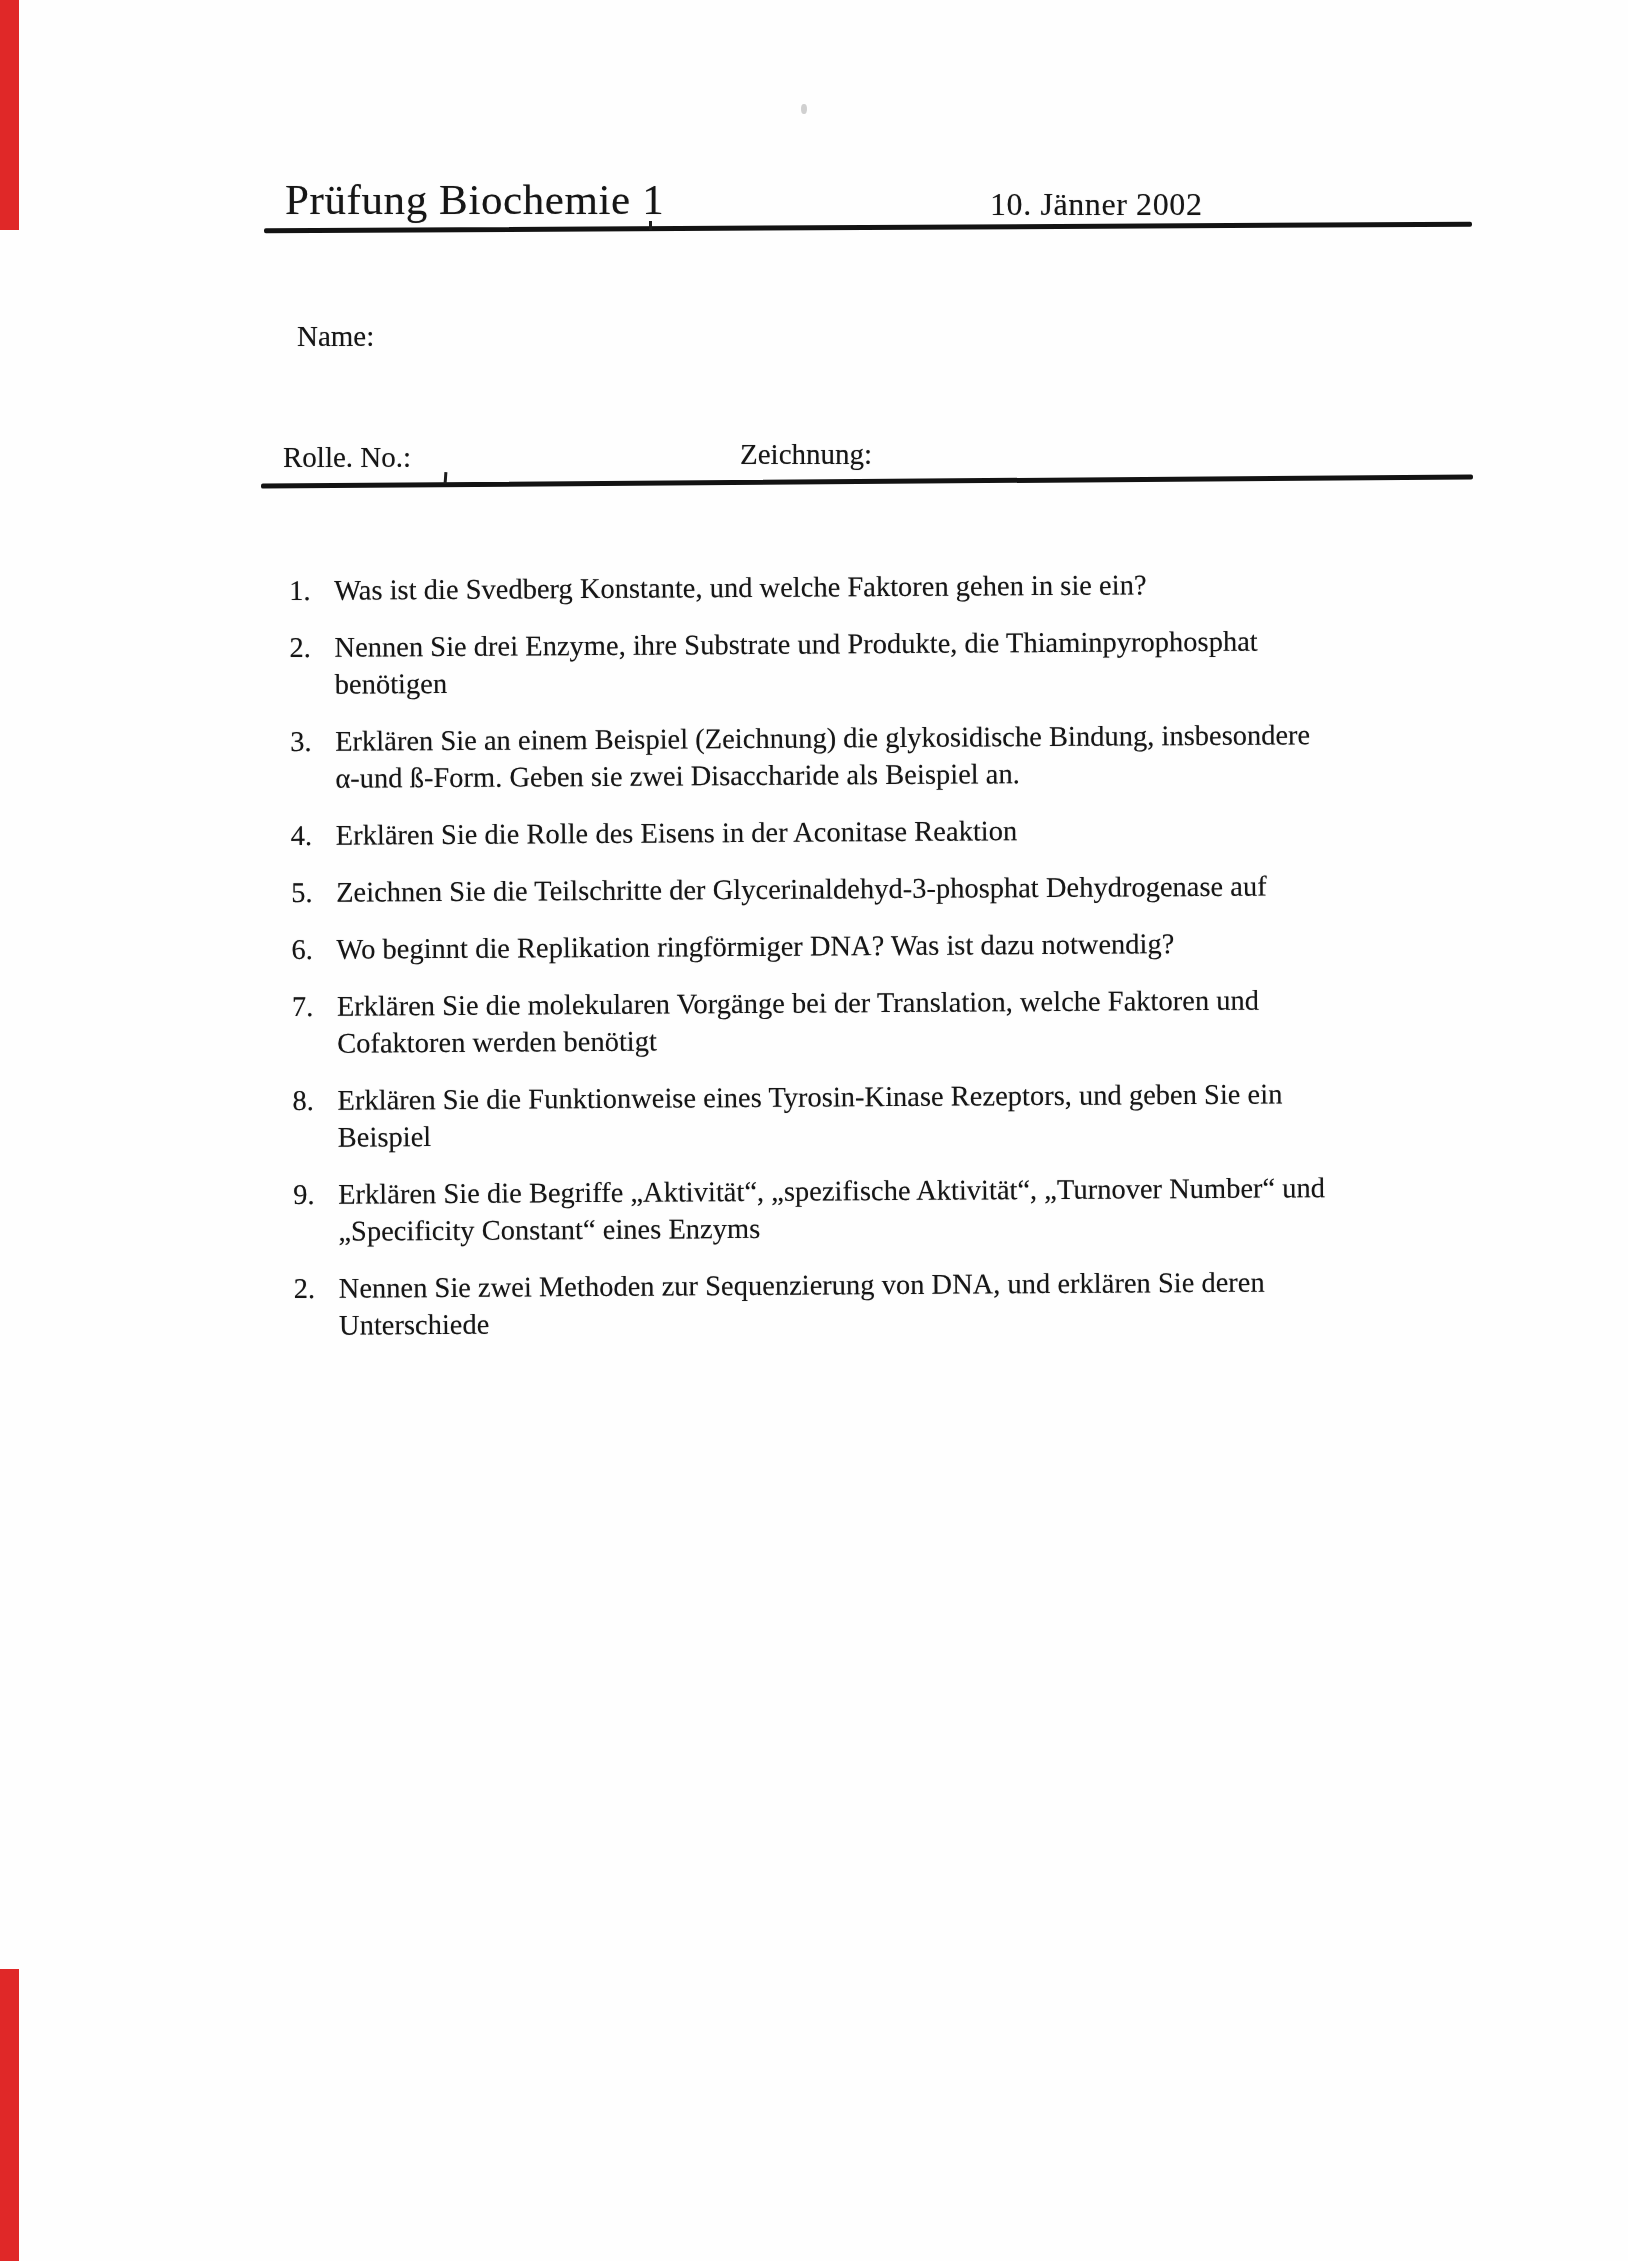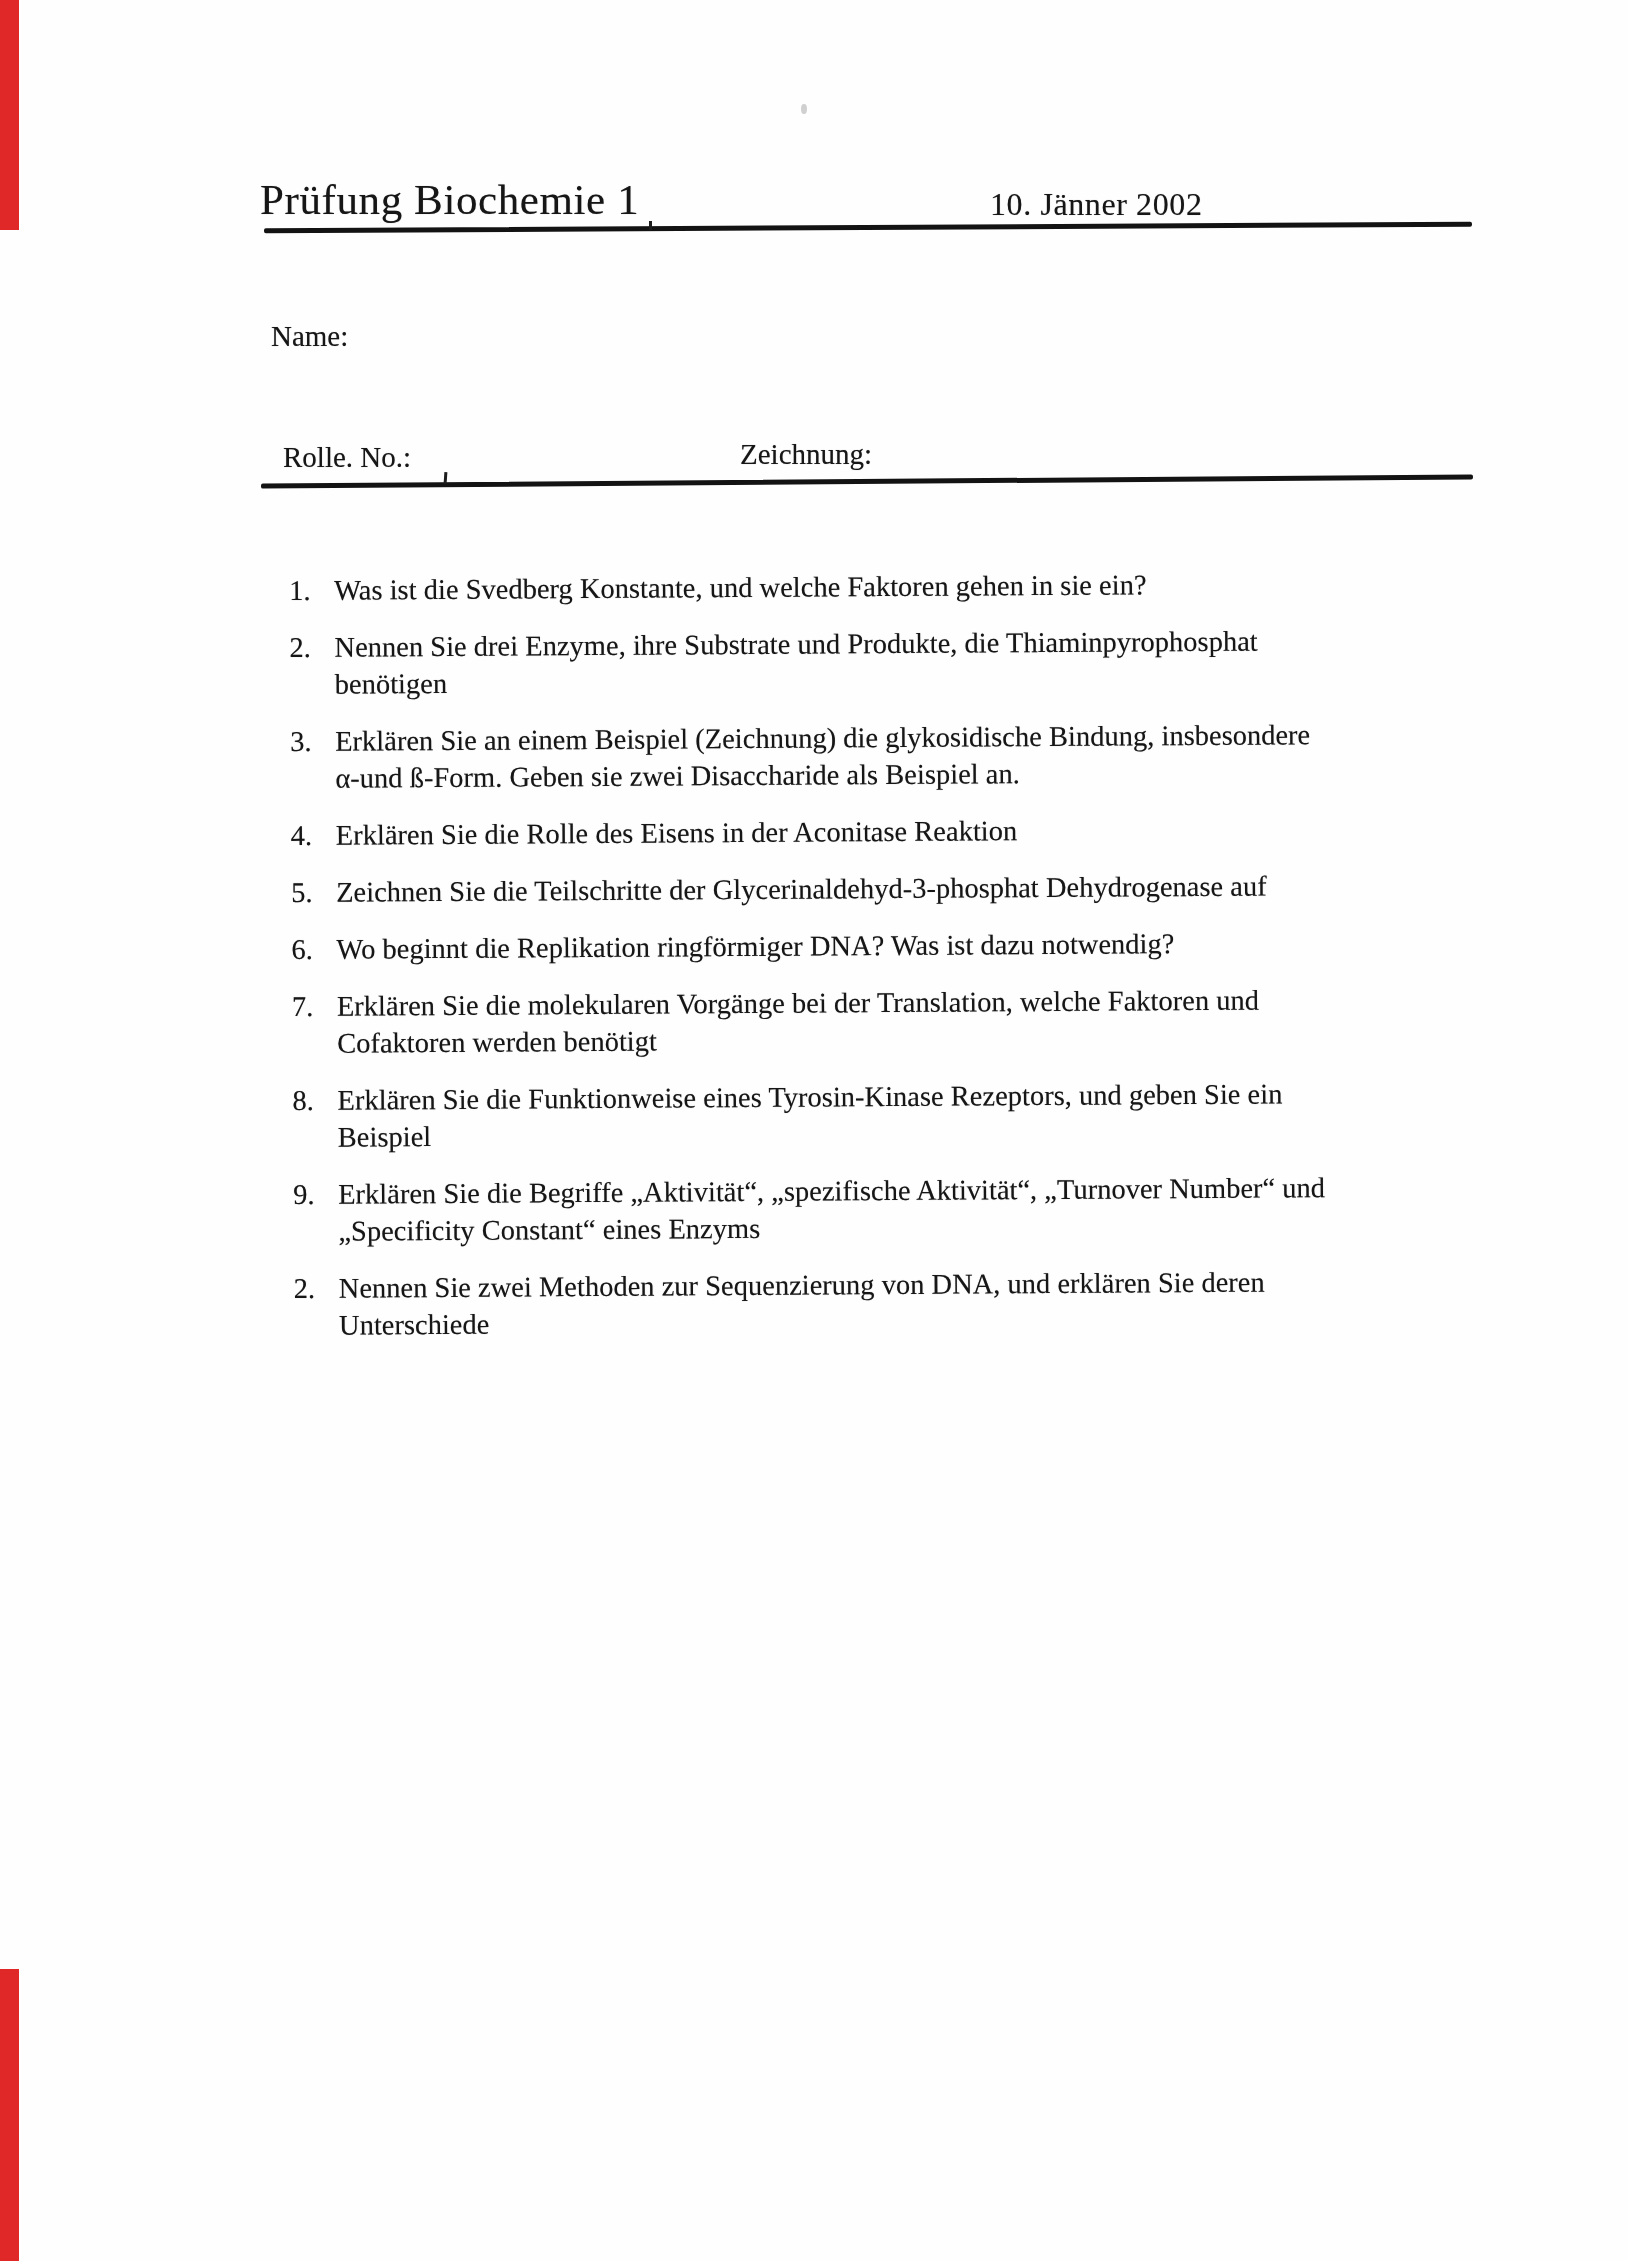--- a/index.html
+++ b/index.html
@@ -30,21 +30,21 @@
     width: 19.4px;
     background: var(--scan-red);
   }
   .strip-top    { top: 0;      height: 230px; }
   .strip-bottom { top: 1969px; height: 292px; }
 
   .ink-text { text-shadow: 0 0 0.8px rgba(25,25,25,0.45); }
 
   .title {
     position: absolute;
-    left: 260px;
+    left: 285px;
     top: 178px;
     font-size: 43px;
     line-height: 1;
     letter-spacing: 0.6px;
     white-space: nowrap;
     font-family: Liberation Serif, serif;
   }
   .date {
     position: absolute;
     left: 990px;
@@ -62,21 +62,21 @@
   }
   .rule-header { left: 264px; top: 225px; width: 1208px; transform: rotate(-0.31deg); }
   .rule-fields { left: 261px; top: 479px; width: 1212px; transform: rotate(-0.43deg); }
 
   .label {
     position: absolute;
     font-size: 29px;
     line-height: 1;
     white-space: nowrap;
   }
-  .name-label     { left: 271px;  top: 322px; text-align: right; }
+  .name-label     { left: 297px;  top: 322px; text-align: right; }
   .matr-label     { left: 283px;  top: 443px; }
   .kennzahl-label { left: 740px; top: 440px; }
 
   .tick { position: absolute; background: #1d1d1d; }
   .tick-1 { left: 444px;  top: 472px; width: 2.6px; height: 11.7px; transform: rotate(4deg); }
   .tick-2 { left: 649px; top: 221px; width: 2.6px; height: 9px; }
   .speck {
     position: absolute;
     left: 801px; top: 104px;
     width: 5.8px; height: 10.4px;

